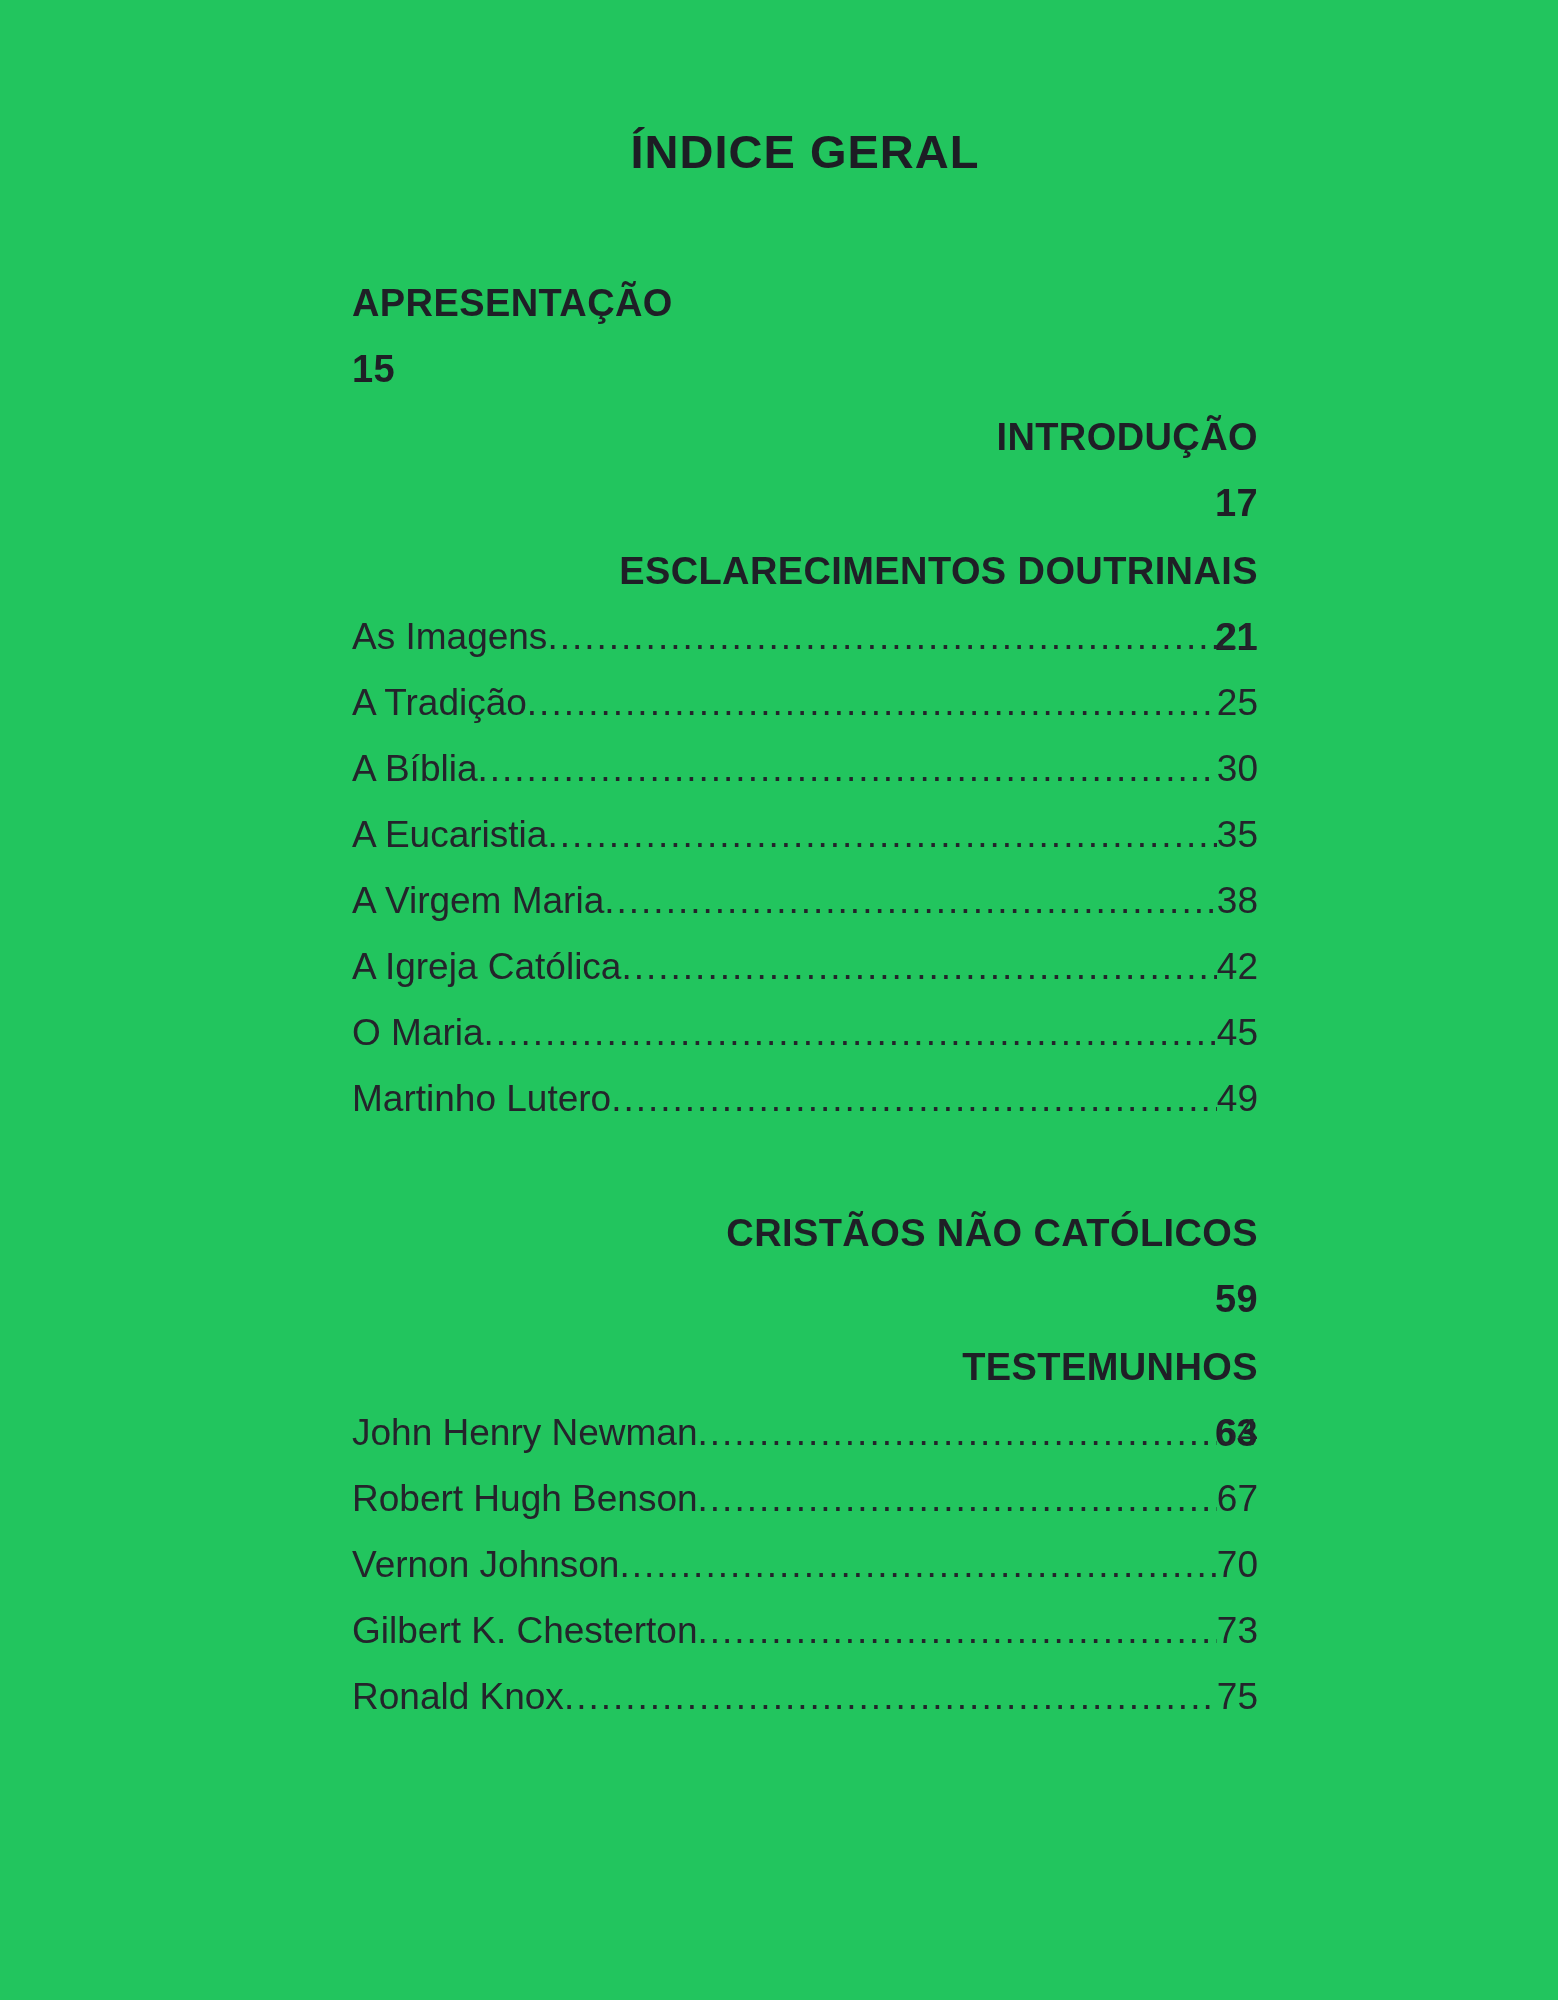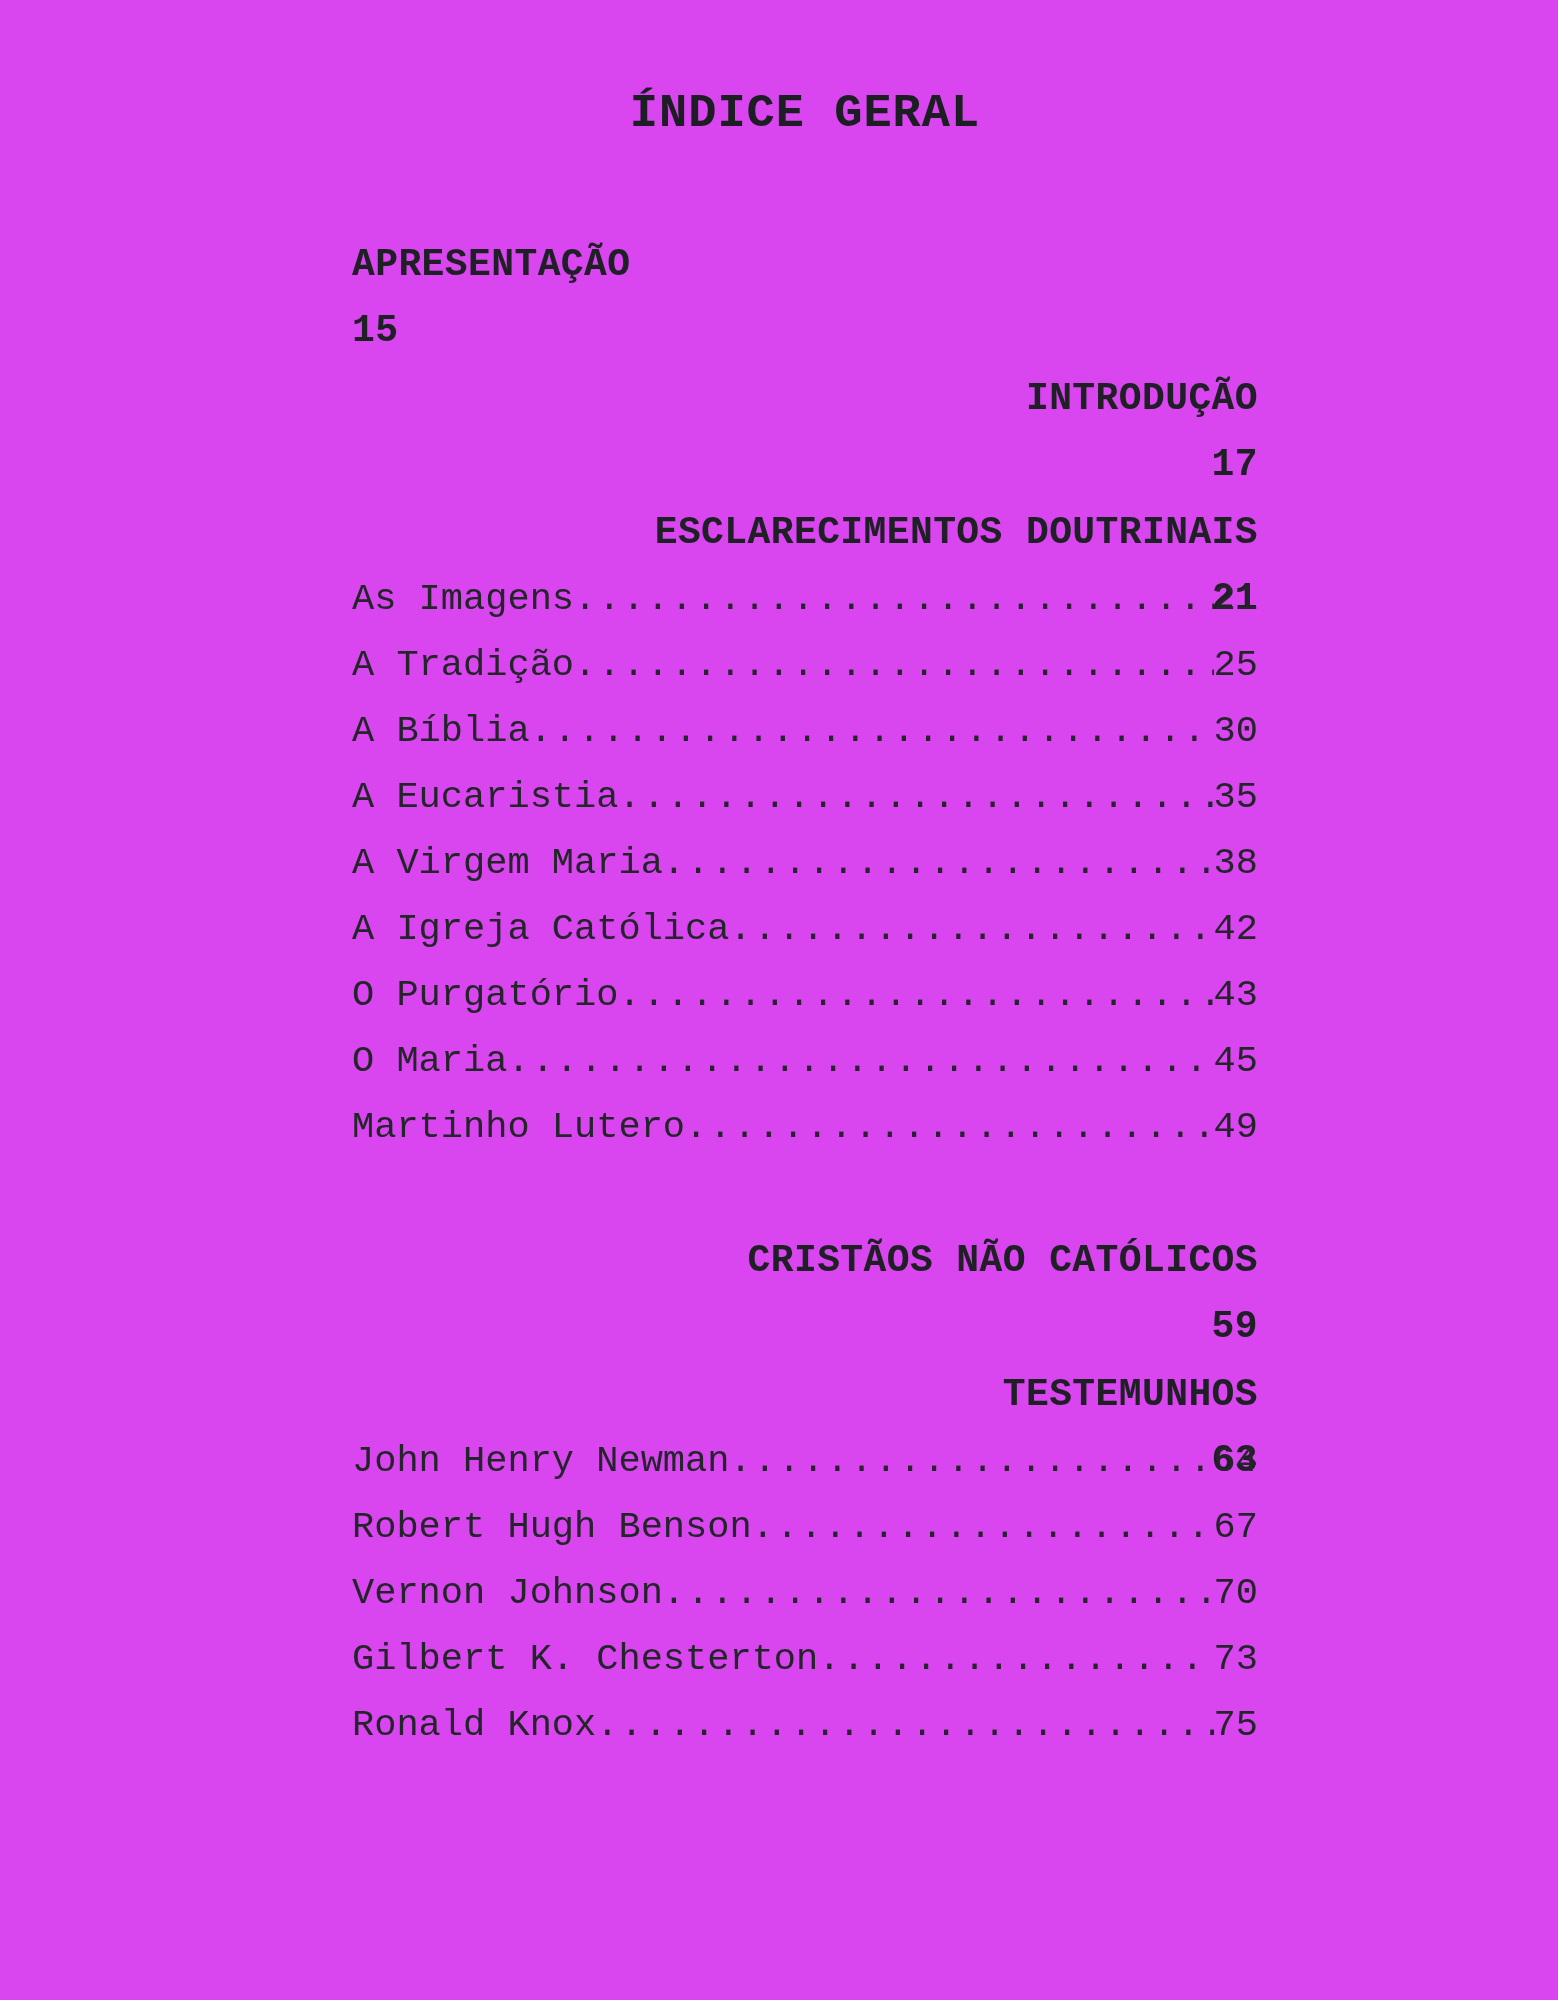--- a/index.html
+++ b/index.html
@@ -4,24 +4,24 @@
 <style>
   html, body {
     margin: 0;
     padding: 0;
     background: #ffffff;
   }
   .page {
     position: relative;
     width: 1558px;
     height: 2000px;
-    background: #d946ef;
+    background: #22c55e;
     box-sizing: border-box;
-    padding: 60px 300px 0 352px;
-    font-family: Liberation Mono, monospace;
+    padding: 98px 300px 0 352px;
+    font-family: Liberation Sans, sans-serif;
     color: #24242b;
     overflow: hidden;
   }
   .doc-title {
     font-size: 47px;
     line-height: 46px;
     font-weight: bold;
     text-align: center;
     letter-spacing: 1px;
     color: #1d1d24;
@@ -122,25 +122,20 @@
         <span class="dots"></span>
         <span class="pagenum">38</span>
     </div>
 
     <div class="row">
       <span class="label">A Igreja Católica</span>
         <span class="dots"></span>
         <span class="pagenum">42</span>
     </div>
 
-    <div class="row">
-      <span class="label">O Purgatório</span>
-        <span class="dots"></span>
-        <span class="pagenum">43</span>
-    </div>
 
     <div class="row">
       <span class="label">O Maria</span>
         <span class="dots"></span>
         <span class="pagenum">45</span>
     </div>
 
     <div class="row">
       <span class="label">Martinho Lutero</span>
         <span class="dots"></span>

